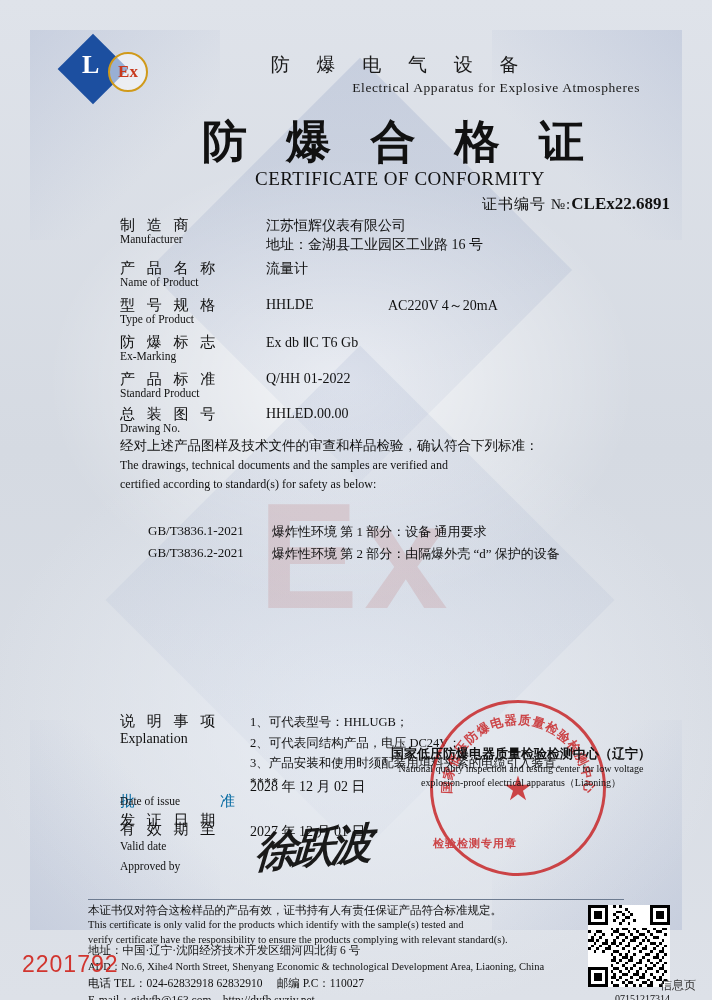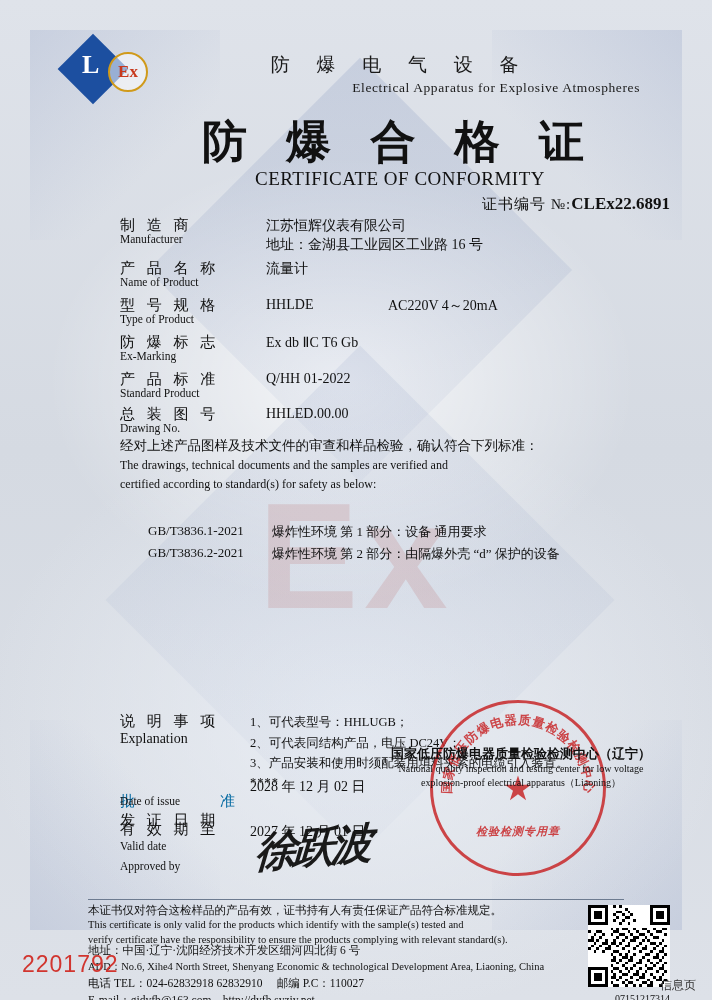--- a/index.html
+++ b/index.html
@@ -215,24 +215,23 @@
   .stamp-arc {
     position: absolute; left: 0; top: 0; width: 170px; height: 170px;
   }
   .stamp-arc text {
     font-family: "Liberation Sans", sans-serif;
     font-size: 12.5px; font-weight: bold;
     fill: #c8282a;
     letter-spacing: 1px;
   }
   .stamp-bottom {
-    position: absolute; left: 0; bottom: 34px; width: 170px;
-    text-align: center; font-size: 11px; font-weight: bold; color: #c8282a;
+    position: absolute; left: 0; bottom: 22px; width: 170px;
+    font-size: 11px; font-weight: bold; color: #c8282a;
     letter-spacing: 1px;
-    font-style: italic;
   }
 
   .center-name-cn {
     position: absolute; left: 356px; top: 745px; width: 330px;
     text-align: center;
     font-size: 13px; color: #111; font-weight: bold;
   }
   .center-name-en {
     position: absolute; left: 356px; top: 762px; width: 330px;
     text-align: center;

